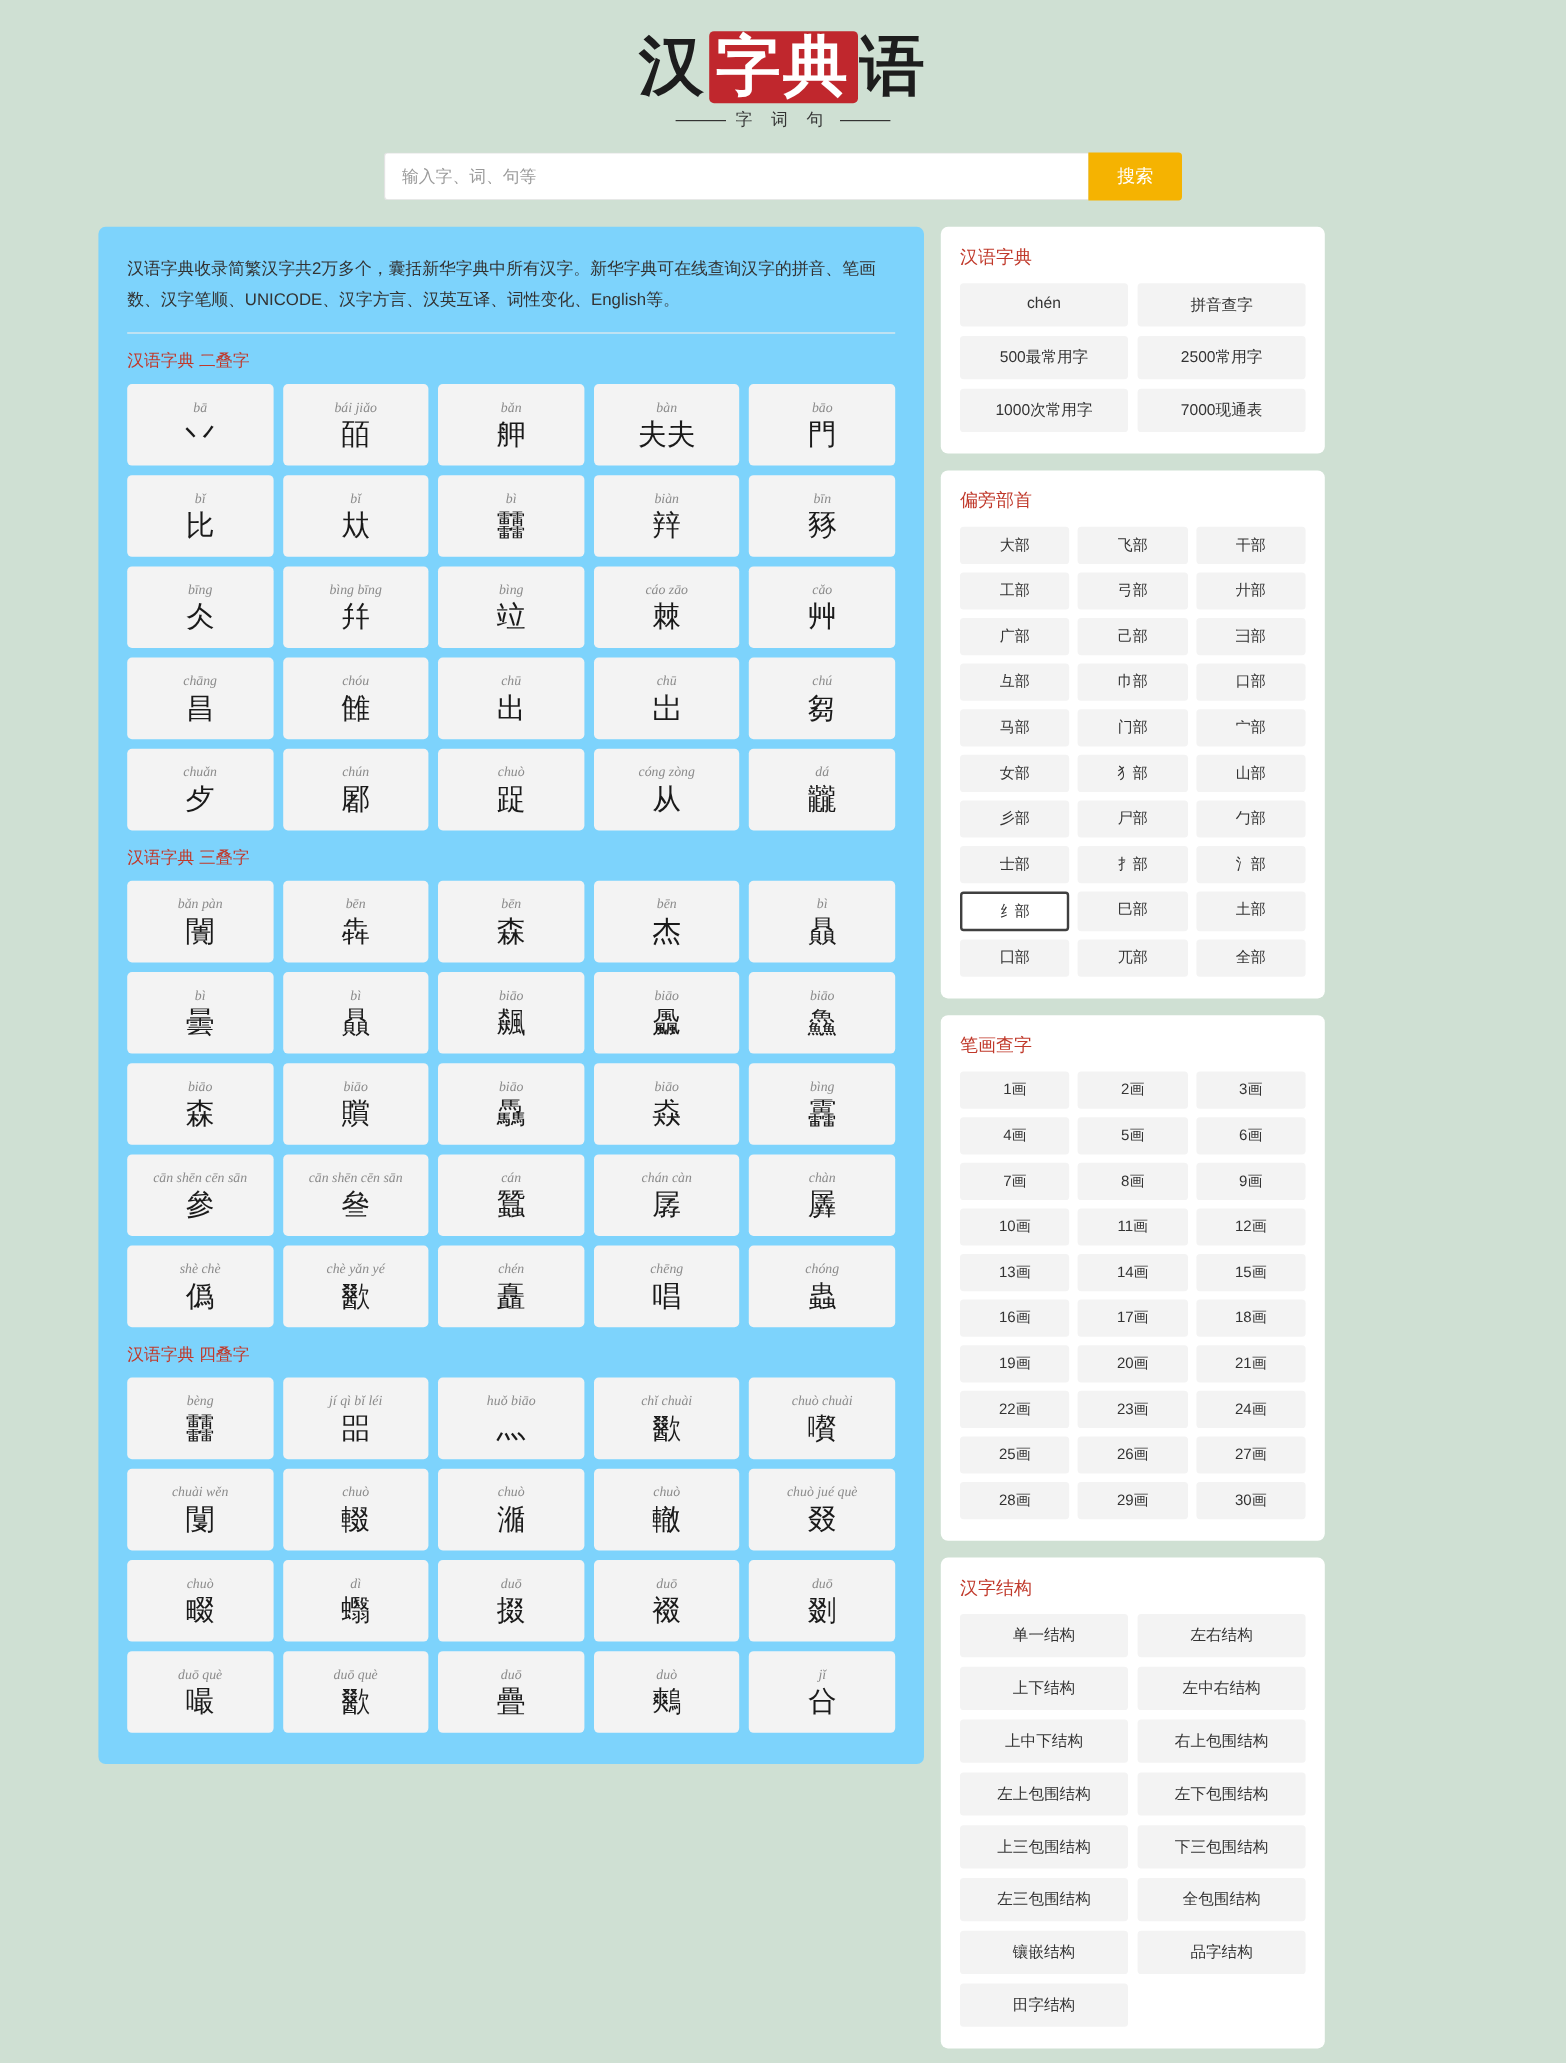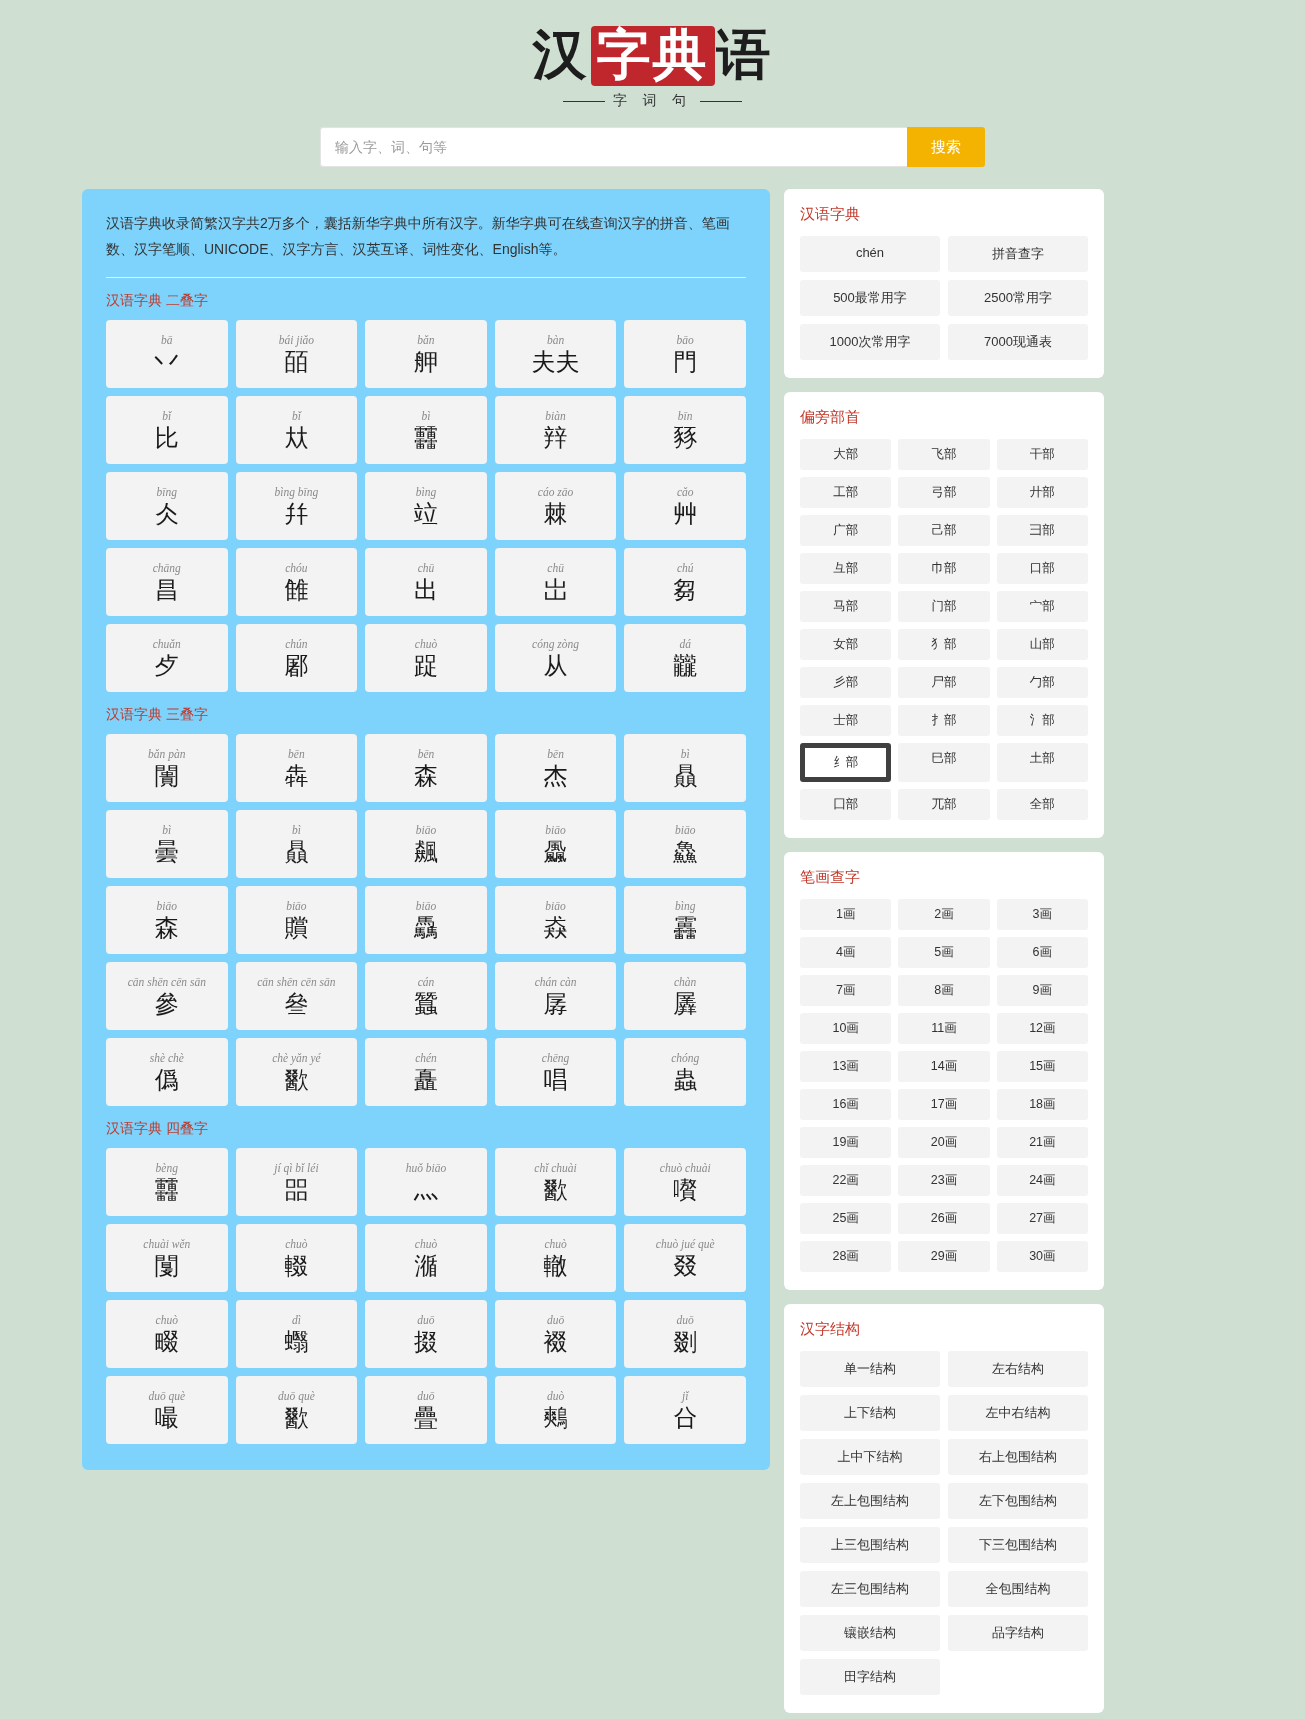--- a/index.html
+++ b/index.html
@@ -65,21 +65,21 @@
 
   
   .btn-grid-2 { display: grid; grid-template-columns: repeat(2, 1fr); gap: 8px; }
   .btn-grid-5 { display: grid; grid-template-columns: repeat(3, 1fr); gap: 7px; }
   .pill {
     background: #f3f3f3; border-radius: 3px; text-align: center;
     font-size: 13px; color: #333; padding: 9px 0; cursor: pointer;
     white-space: nowrap; overflow: hidden;
   }
   .pill.small { font-size: 12.5px; padding: 7px 0; }
-  .pill.selected { background: #fff; border: 5px solid #404040; padding: 6px 0; }
+  .pill.selected { background: #fff; border: 2px solid #404040; padding: 6px 0; }
 
   
   .footer { text-align: center; padding: 26px 0 10px; }
   .footer-slogan { font-size: 13.5px; color: #333; margin-bottom: 18px; }
   .footer-copy { font-size: 13px; color: #333; }
   .footer-copy a { color: #333; text-decoration: none; }
 </style>
 </head>
 <body>
 

